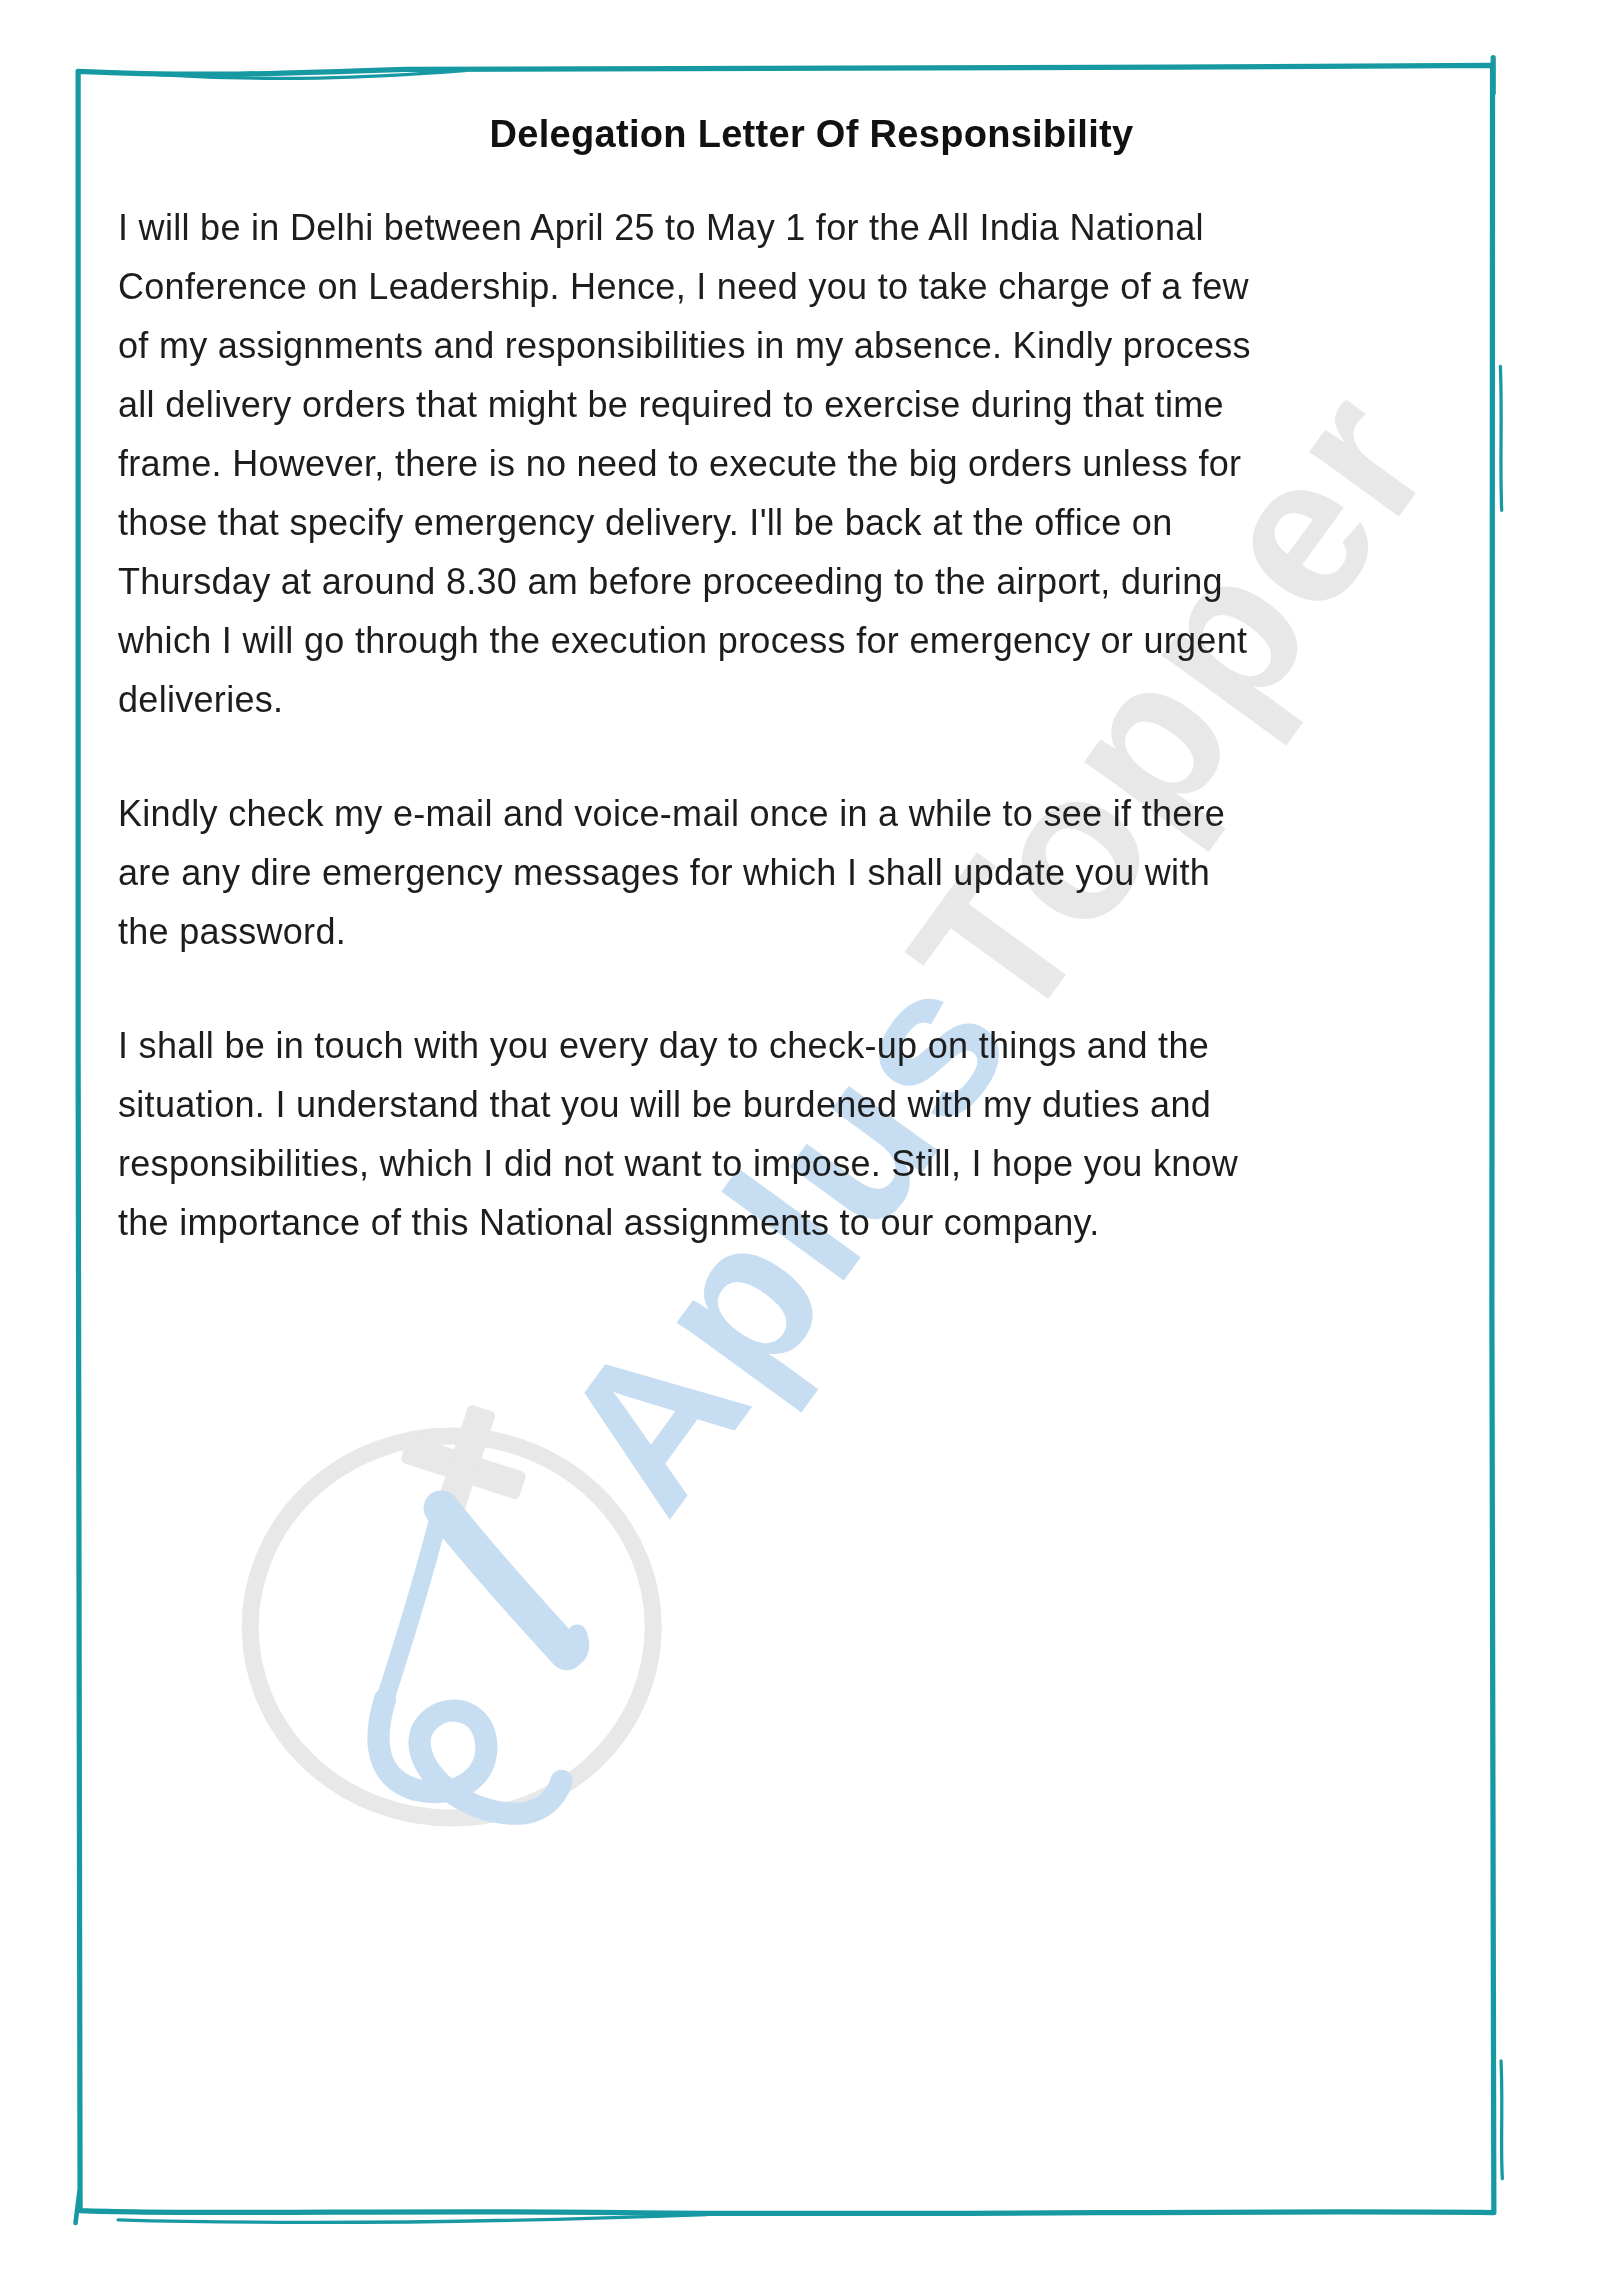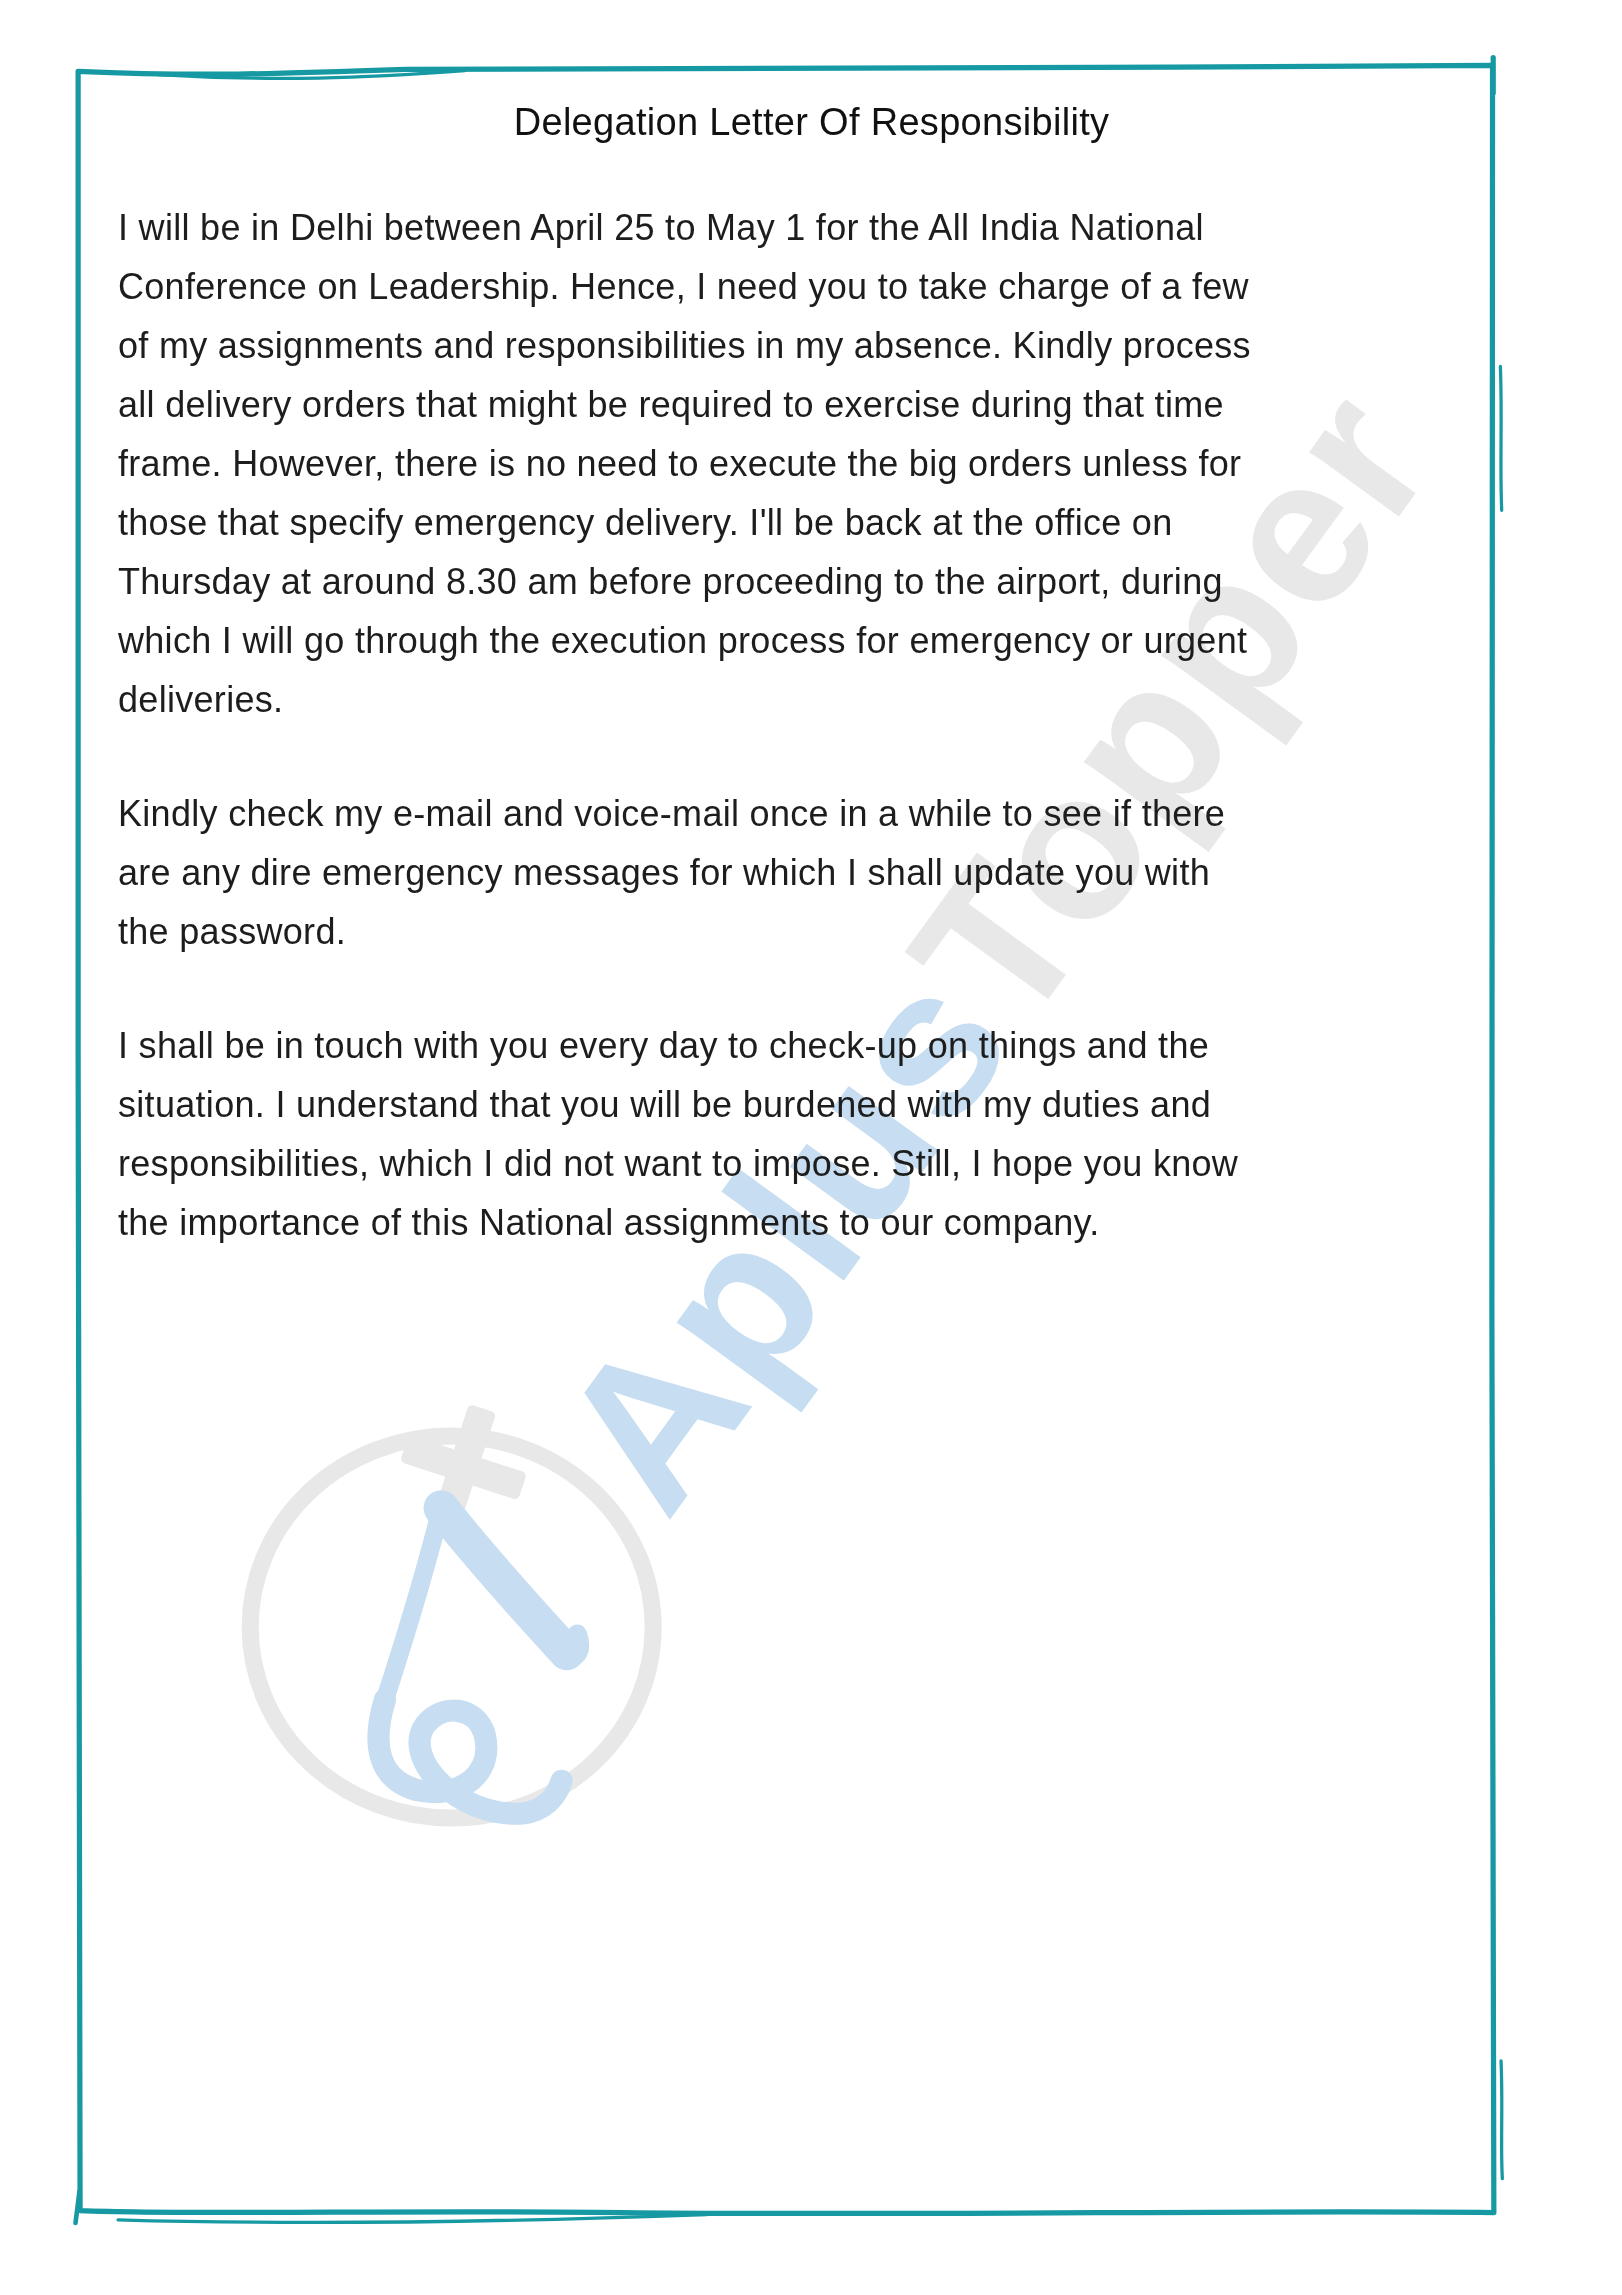--- a/index.html
+++ b/index.html
@@ -55,25 +55,25 @@
   .content {
     position: absolute;
     inset: 0;
     z-index: 2;
   }
   .title {
     position: absolute;
     top: 103px;
     left: 0;
     right: 0;
-    margin: 0;
+    margin: 12px;
     text-align: center;
     font-size: 38px;
     line-height: 1;
-    font-weight: 400;
+    font-weight: 700;
     letter-spacing: 0.3px;
     color: var(--title-text, #111111);
   }
   .letter-body {
     position: absolute;
     top: 198px;
     left: 118px;
     width: 1391px;
     color: var(--body-text, #1d1d1d);
     font-size: 36px;

